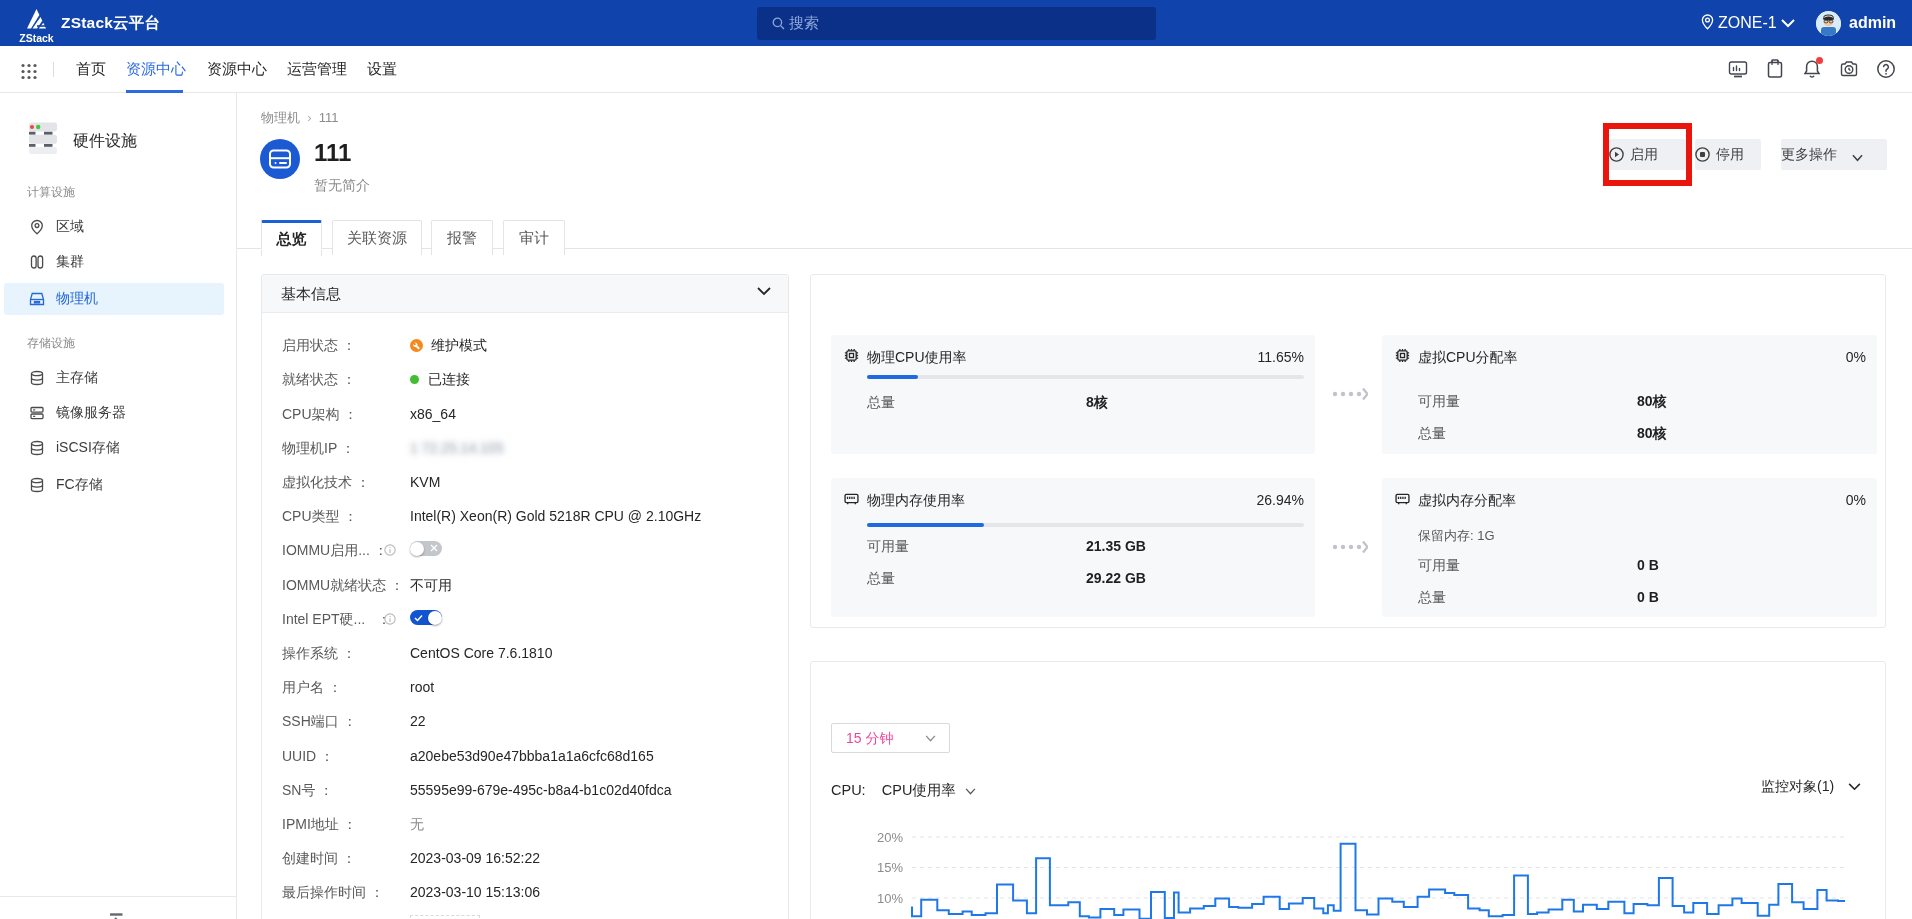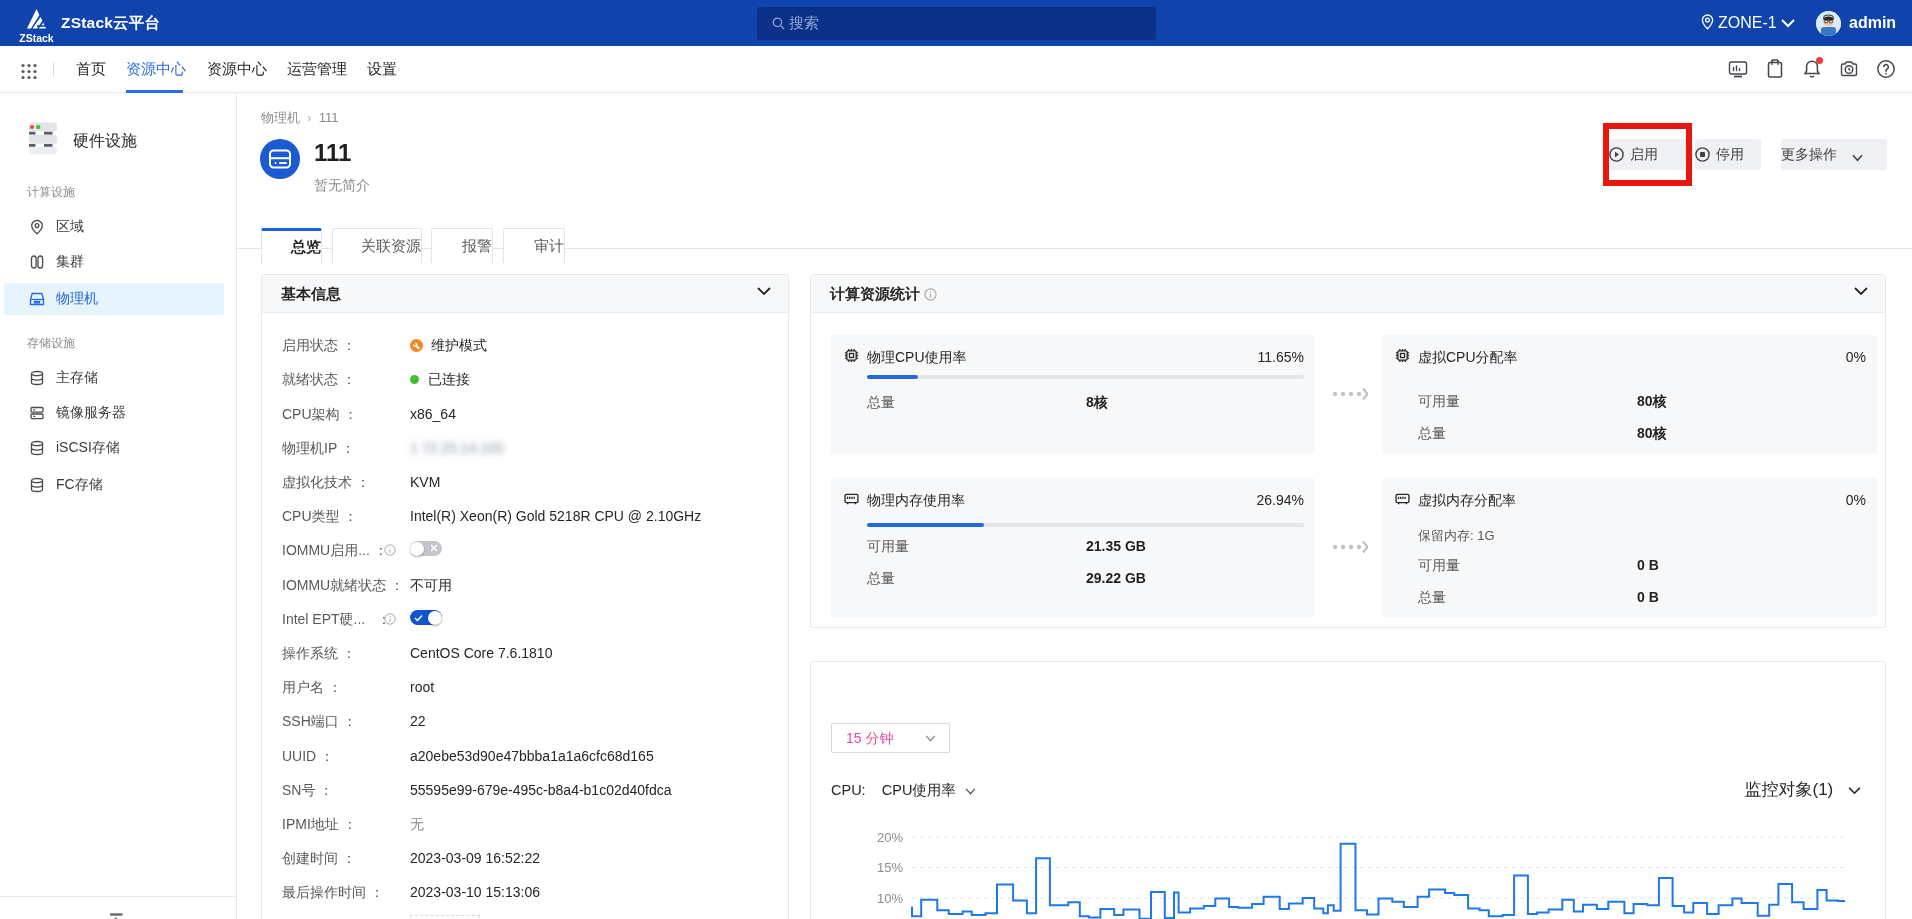--- a/index.html
+++ b/index.html
@@ -43,27 +43,27 @@
 #bc .cur { color:#8c8c8c; }
 #hicon { position:absolute; left:260px; top:139px; width:40px; height:40px; border-radius:50%; background:#1b5ad2;}
 #htitle { position:absolute; left:314px; top:139px; font-size:24px; font-weight:700; color:#1f1f1f;}
 #hdesc { position:absolute; left:314px; top:177px; font-size:14px; color:#8c8c8c;}
 .btn { position:absolute; top:139px; height:31px; line-height:30px; background:#eef0f4; border-radius:2px; font-size:14px; color:#404040; text-align:left; }
 .btn svg { vertical-align:-3px; margin-right:6px;}
 #redrect { position:absolute; left:1603px; top:123px; width:89px; height:63px; border:6px solid #e8160c; }
 
 
 #tabline { position:absolute; left:237px; top:248px; width:1675px; height:1px; background:#e4e4e4; }
-.tab { position:absolute; top:228px; height:35px; line-height:34px; text-align:right; font-size:15px; background:#fff; border:1px solid #e4e4e4; border-bottom:none; color:#595959; border-radius:2px 2px 0 0;}
+.tab { position:absolute; top:220px; height:35px; line-height:34px; text-align:center; font-size:15px; background:#fff; border:1px solid #e4e4e4; border-bottom:none; color:#595959; border-radius:2px 2px 0 0;}
 #tab1 { left:261px; width:61px; border-top:3px solid #1b5fd9; line-height:31px; font-weight:700; color:#262626; height:36px;}
 
 
 .panel { position:absolute; background:#fff; border:1px solid #e9e9e9; border-radius:3px; }
 .phead { position:absolute; left:0; top:0; right:0; height:38px; background:#f7f8fa; border-bottom:1px solid #ececec; border-radius:3px 3px 0 0;}
-.phead .pt { position:absolute; left:19px; top:10px; font-size:15px; font-weight:700; color:#262626;}
+.phead .pt { position:absolute; left:19px; top:10px; font-size:15px; font-weight:400; color:#262626;}
 .phead .chev { position:absolute; right:17px; top:12px; }
 #p-basic { left:261px; top:274px; width:528px; height:652px; }
 #p-stats { left:810px; top:274px; width:1076px; height:354px; }
 #p-mon   { left:810px; top:661px; width:1076px; height:263px; }
 #p-mon .phead { height:40px;}
 #p-mon .phead .pt { top:12px; font-weight:600;}
 #p-mon .phead .chev { top:14px; }
 
 
 .brow { position:absolute; left:20px; font-size:14px; color:#595959; }
@@ -76,21 +76,21 @@
 .card .cic { position:absolute; left:13px; top:13px; width:15px; height:15px; color:#262626;}
 .crow { position:absolute; left:36px; font-size:14px; color:#595959; white-space:nowrap; width:440px; }
 .crow b { position:absolute; left:219px; color:#1f1f1f; font-weight:700; white-space:nowrap; }
 .track { position:absolute; left:36px; width:437px; height:4px; background:#e4e6e9; border-radius:2px;}
 .fill { height:4px; background:#1f6ae0; border-radius:2px;}
 .dots { position:absolute; color:#b9bdc4; }
 
 
 #selbox { position:absolute; left:20px; top:61px; width:119px; height:30px; border:1px solid #d9d9d9; border-radius:2px; font-size:14px; color:#ec4899; line-height:28px; }
 #cpurow { position:absolute; left:20px; top:119px; font-size:14.5px; color:#262626;}
-#monobj { position:absolute; right:24px; top:116px; font-size:17px; color:#262626;}
+#monobj { position:absolute; right:24px; top:116px; font-size:14px; color:#262626;}
 </style>
 </head>
 <body>
 
 <div id="topbar">
   <svg id="logo" width="40" height="42" viewBox="0 0 40 42">
     <polygon points="19.5,4 22.4,9.9 14,23.5 10,23.5" fill="#fff"></polygon>
     <polygon points="23.5,12.1 25.3,15.8 20,23.5 15.5,23.5" fill="#fff"></polygon>
     <polygon points="26.3,17.8 29,23.5 21.8,23.5" fill="#fff"></polygon>
     <rect x="20" y="20.2" width="10" height="1.6" fill="#1044ac"></rect>
@@ -332,30 +332,20 @@
   <div class="brow" style="top:438px"><span class="lbl">SSH端口&nbsp;：</span><span class="val">22</span></div>
   <div class="brow" style="top:473px"><span class="lbl">UUID&nbsp;：</span><span class="val">a20ebe53d90e47bbba1a1a6cfc68d165</span></div>
   <div class="brow" style="top:507px"><span class="lbl">SN号&nbsp;：</span><span class="val">55595e99-679e-495c-b8a4-b1c02d40fdca</span></div>
   <div class="brow" style="top:541px"><span class="lbl">IPMI地址&nbsp;：</span><span class="val" style="color:#8c8c8c">无</span></div>
   <div class="brow" style="top:575px"><span class="lbl">创建时间&nbsp;：</span><span class="val">2023-03-09 16:52:22</span></div>
   <div class="brow" style="top:609px"><span class="lbl">最后操作时间&nbsp;：</span><span class="val">2023-03-10 15:13:06</span></div>
   <div style="position:absolute;left:148px;top:640px;width:70px;height:8px;border:1px dashed #d9d9d9;border-bottom:none"></div>
 </div>
 
 <div class="panel" id="p-stats">
-  <div class="phead">
-      <div class="pt">计算资源统计</div>
-    <svg style="position:absolute;left:113px;top:13px" width="13" height="13" viewBox="0 0 14 14" fill="none" stroke="#a6a6a6" stroke-width="1.2">
-        <circle cx="7" cy="7" r="6"></circle>
-        <path d="M7 6.2 V10.4 M7 3.6 V4.8"></path>
-      </svg>
-    <svg class="chev" width="14" height="9" viewBox="0 0 14 9" fill="none" stroke="#262626" stroke-width="1.8">
-        <polyline points="1,1 7,7 13,1"></polyline>
-      </svg>
-  </div>
 
   <div class="card" style="left:20px;top:60px;width:484px;height:119px;">
     <svg class="cic" viewBox="0 0 17 17" fill="none" stroke="#262626" stroke-width="1.5">
       <rect x="3.2" y="3.2" width="10.6" height="10.6" rx="1.5"></rect>
       <rect x="6.2" y="6.2" width="4.6" height="4.6"></rect>
       <path d="M5.5 3.2 V1 M8.5 3.2 V1 M11.5 3.2 V1 M5.5 16 V13.8 M8.5 16 V13.8 M11.5 16 V13.8 M3.2 5.5 H1 M3.2 8.5 H1 M3.2 11.5 H1 M16 5.5 H13.8 M16 8.5 H13.8 M16 11.5 H13.8"></path>
     </svg>
     <div class="ttl">物理CPU使用率</div>
       <div class="pct">11.65%</div>
     <div class="track" style="top:40px">

